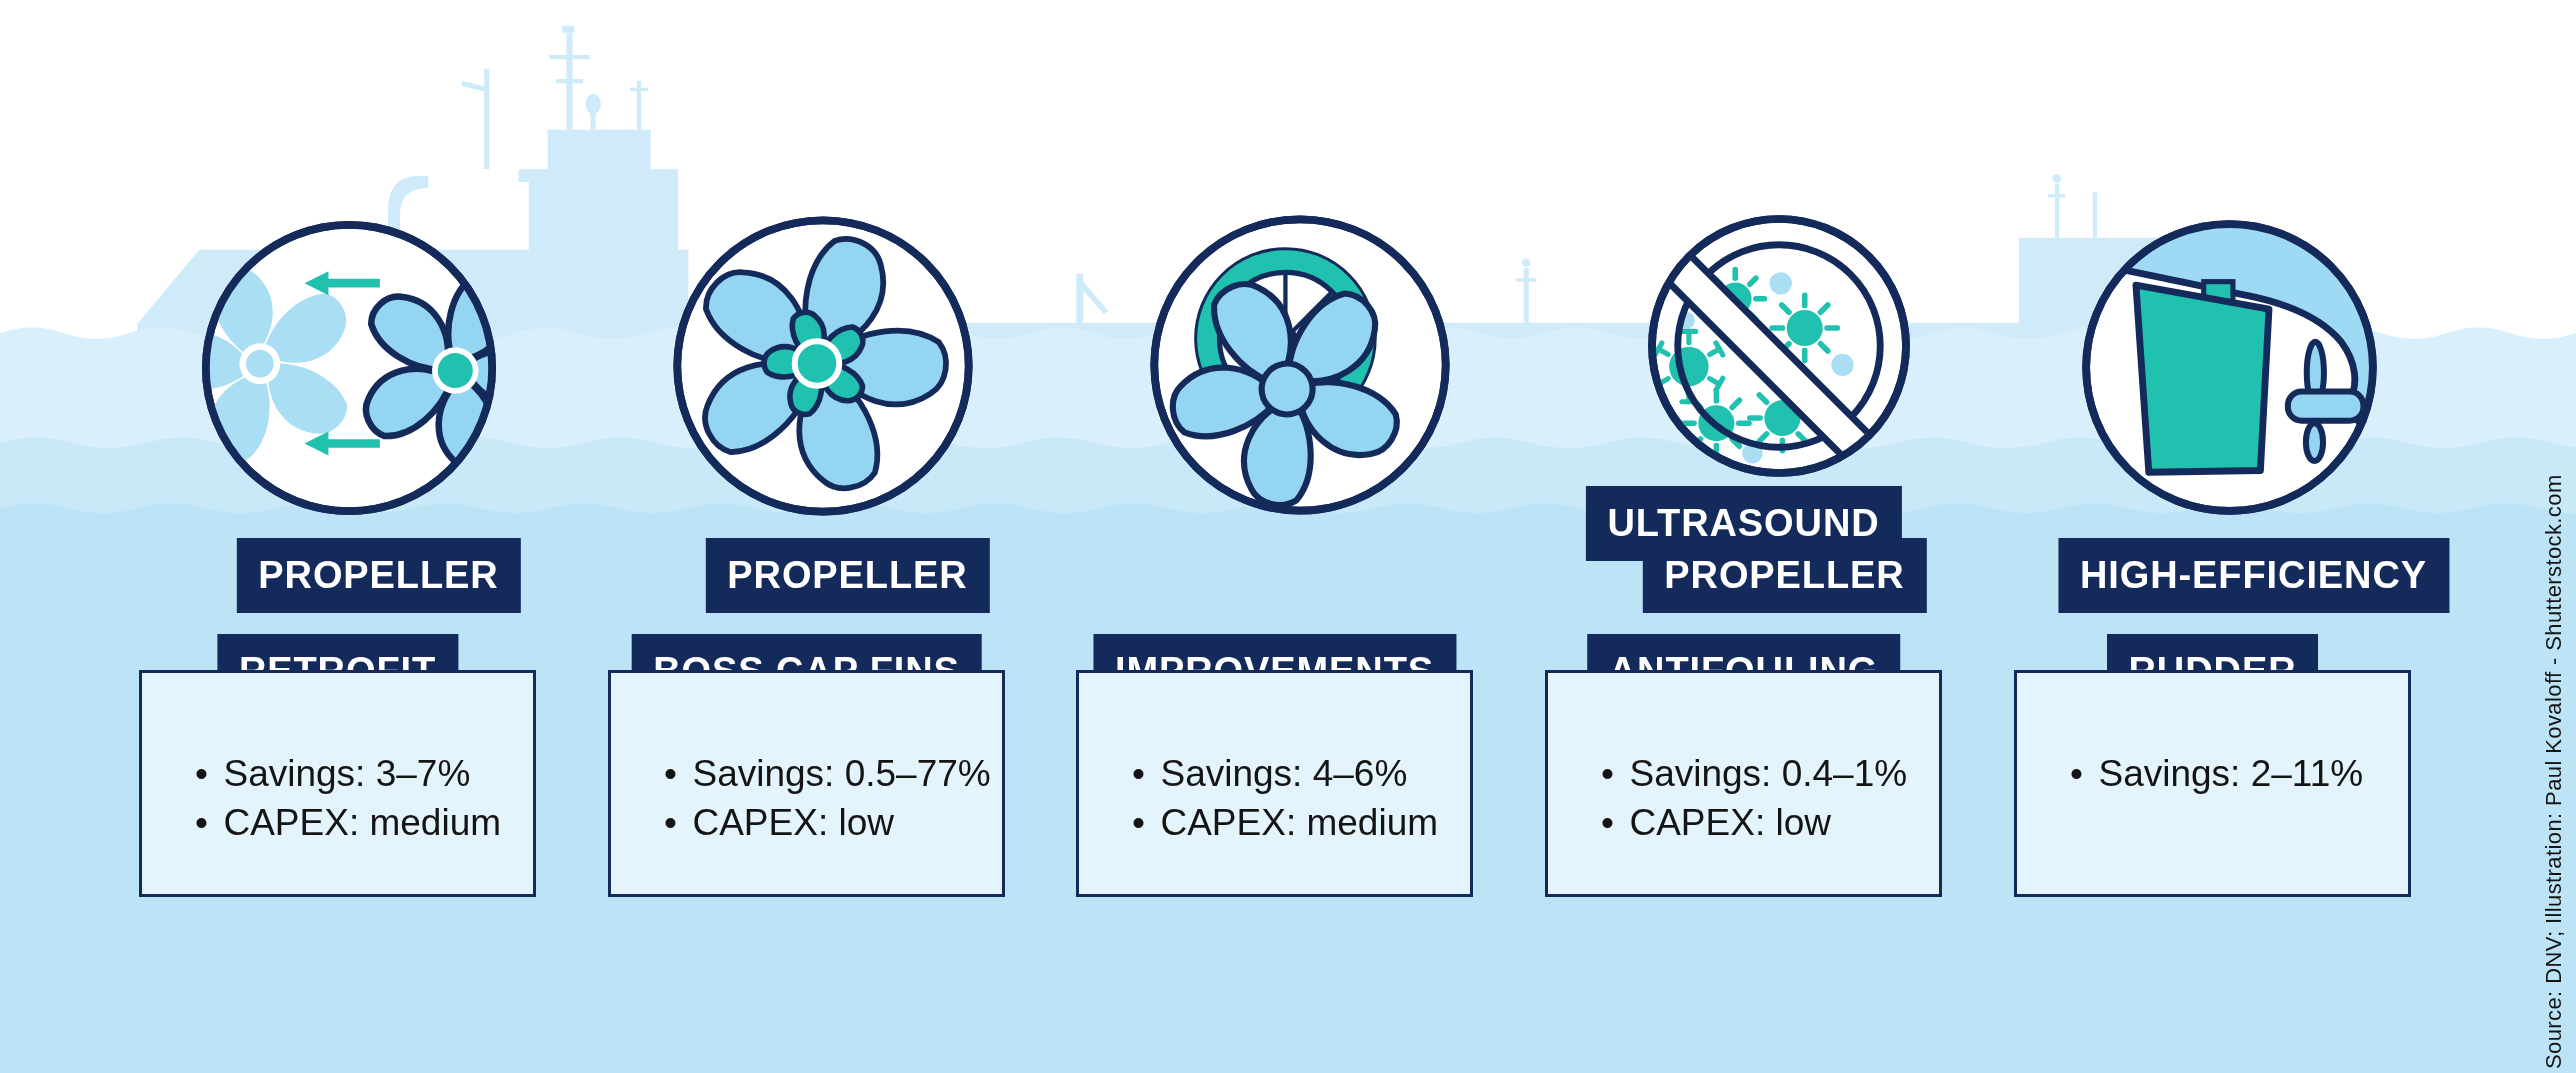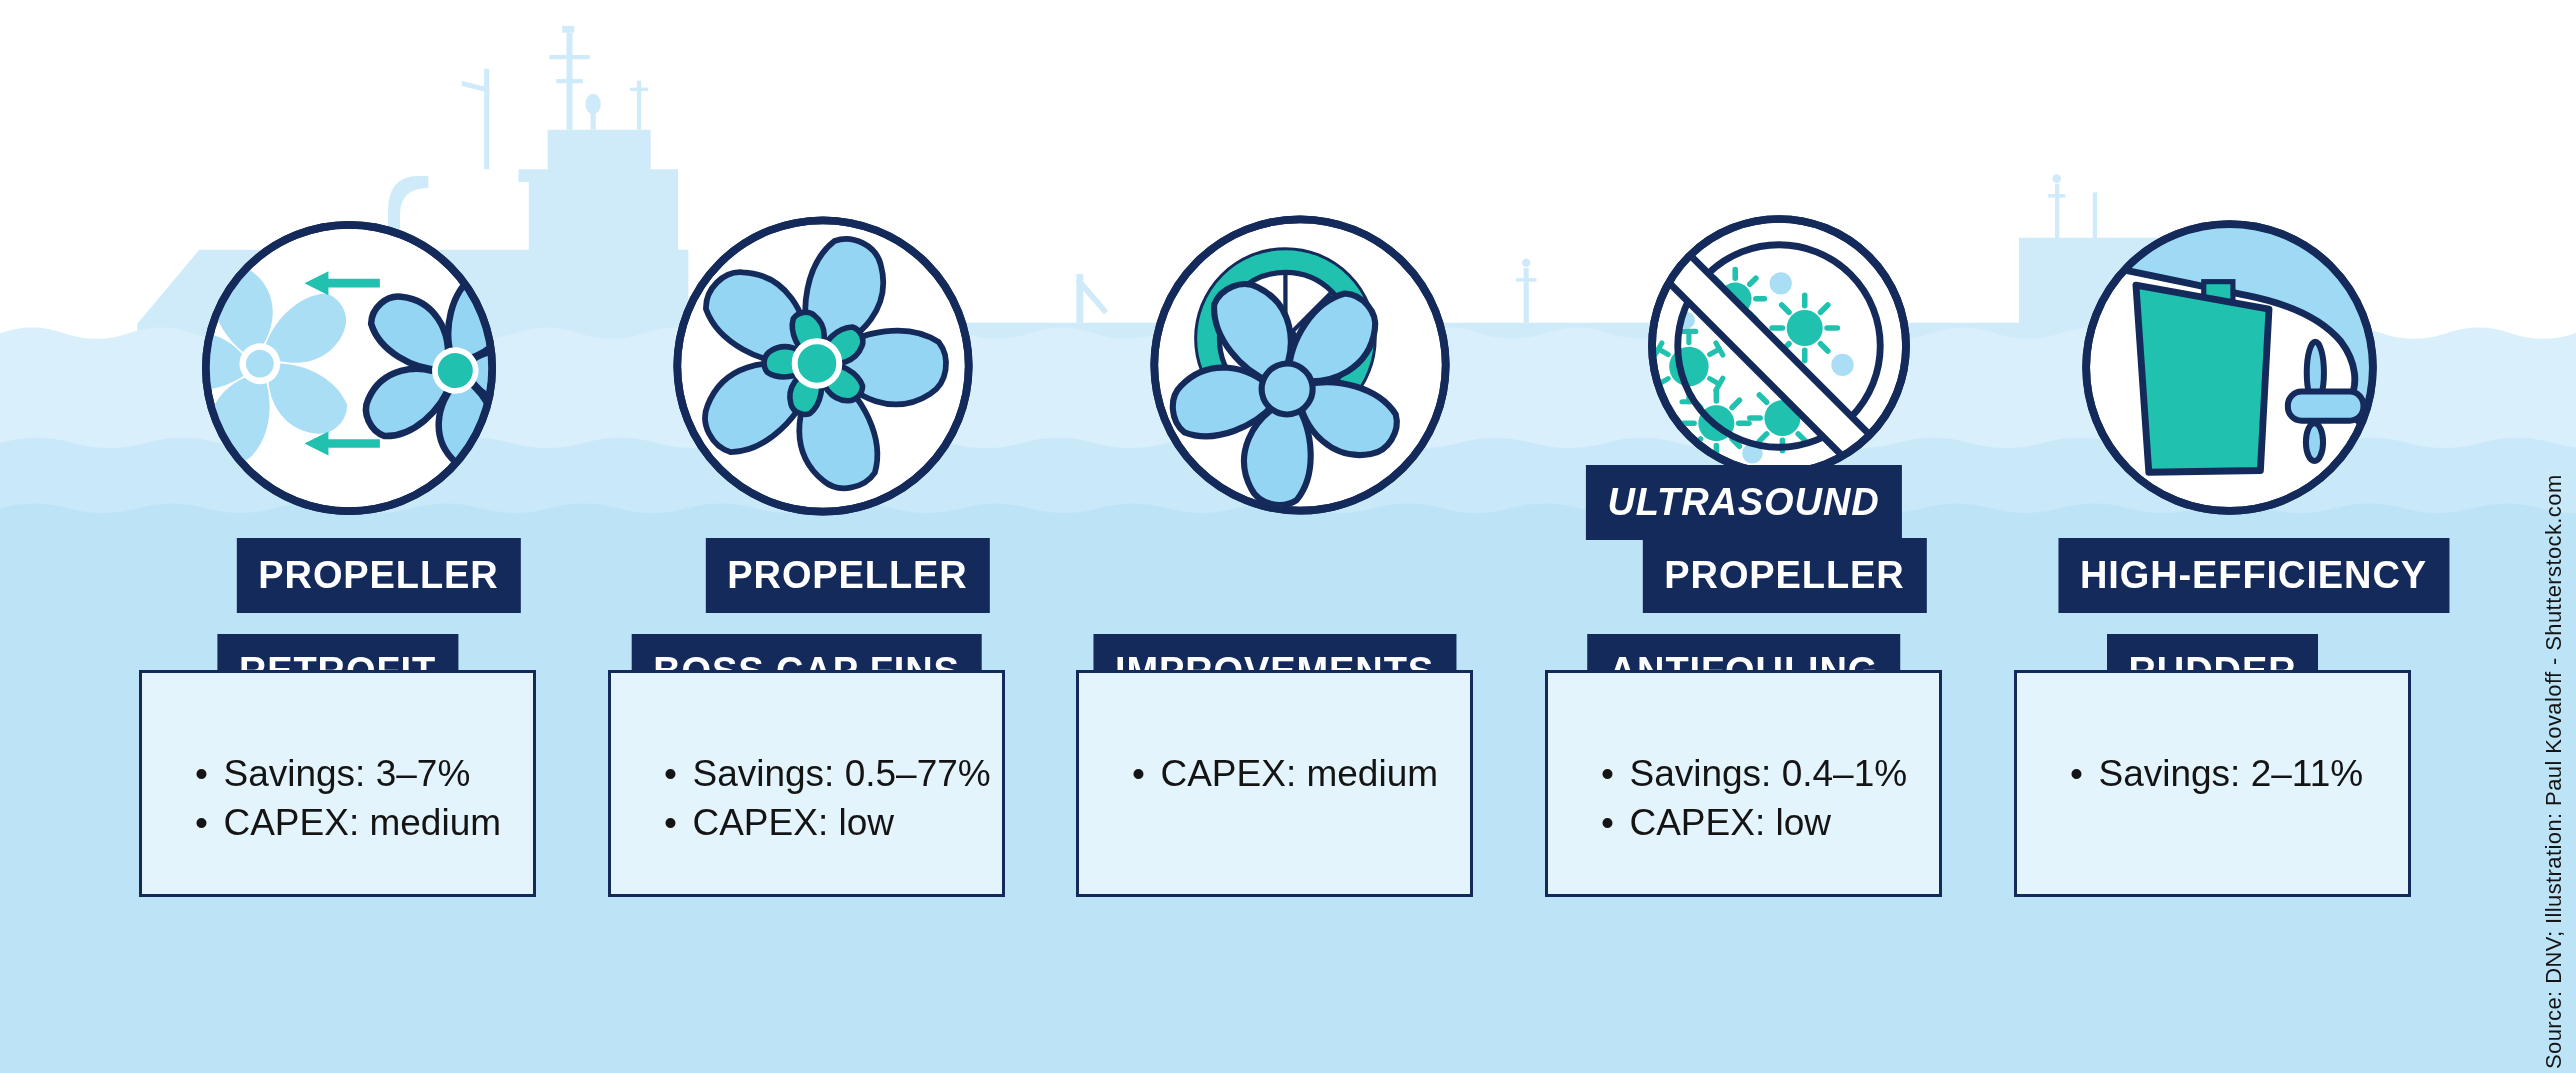--- a/index.html
+++ b/index.html
@@ -4,21 +4,21 @@
 <style>
   html,body{margin:0;padding:0;background:#fff;}
   .canvas{position:relative;width:2576px;height:1074px;background:#FFFFFF;overflow:hidden;
           font-family:"Liberation Sans",sans-serif;}
   .bg{position:absolute;left:0;top:0;}
   .icon{position:absolute;}
   .col{position:absolute;top:464px;width:397px;height:433px;}
   .label-row{position:absolute;left:50%;transform:translateX(-50%);height:75px;line-height:75px;
              background:#142A5B;color:#FFFFFF;font-weight:bold;font-size:38px;letter-spacing:0.9px;
              padding:0 22px;white-space:nowrap;}
-  .r0{top:1px;font-style:italic;} .r1{top:74px;margin-left:41px;} .r2{top:170px;}
+  .r0{top:22px;} .r1{top:74px;margin-left:41px;} .r2{top:170px;}
   .infobox{position:absolute;left:0;top:206px;width:397px;height:227px;background:#E4F4FC;
            border:3.4px solid #142A5B;box-sizing:border-box;padding-left:24px;}
   .bullets{margin:76px 0 0 0;padding:0 0 0 29px;list-style:none;font-size:37px;color:#141414;}
   .bullets li{line-height:49px;white-space:nowrap;}
   .bullets li::before{content:"•";margin-right:15.5px;}
   .source{position:absolute;left:2541px;top:1069px;transform:rotate(-90deg);transform-origin:0 0;
           font-size:22px;color:#141414;white-space:nowrap;letter-spacing:0.4px;}
 </style>
 </head>
 <body>
@@ -303,20 +303,21 @@
         <li>Savings: 0.5–77%</li>
         <li>CAPEX: low</li>
       </ul>
     </div>
   </div>
 
   <div class="col" style="left:1076px">
     <div class="label-row r2">IMPROVEMENTS</div>
     <div class="infobox">
       <ul class="bullets">
+        <li>Savings: 4–6%</li>
         <li>CAPEX: medium</li>
       </ul>
     </div>
   </div>
 
   <div class="col" style="left:1545px">
     <div class="label-row r0">ULTRASOUND</div>
     <div class="label-row r1">PROPELLER</div>
     <div class="label-row r2">ANTIFOULING</div>
     <div class="infobox">

